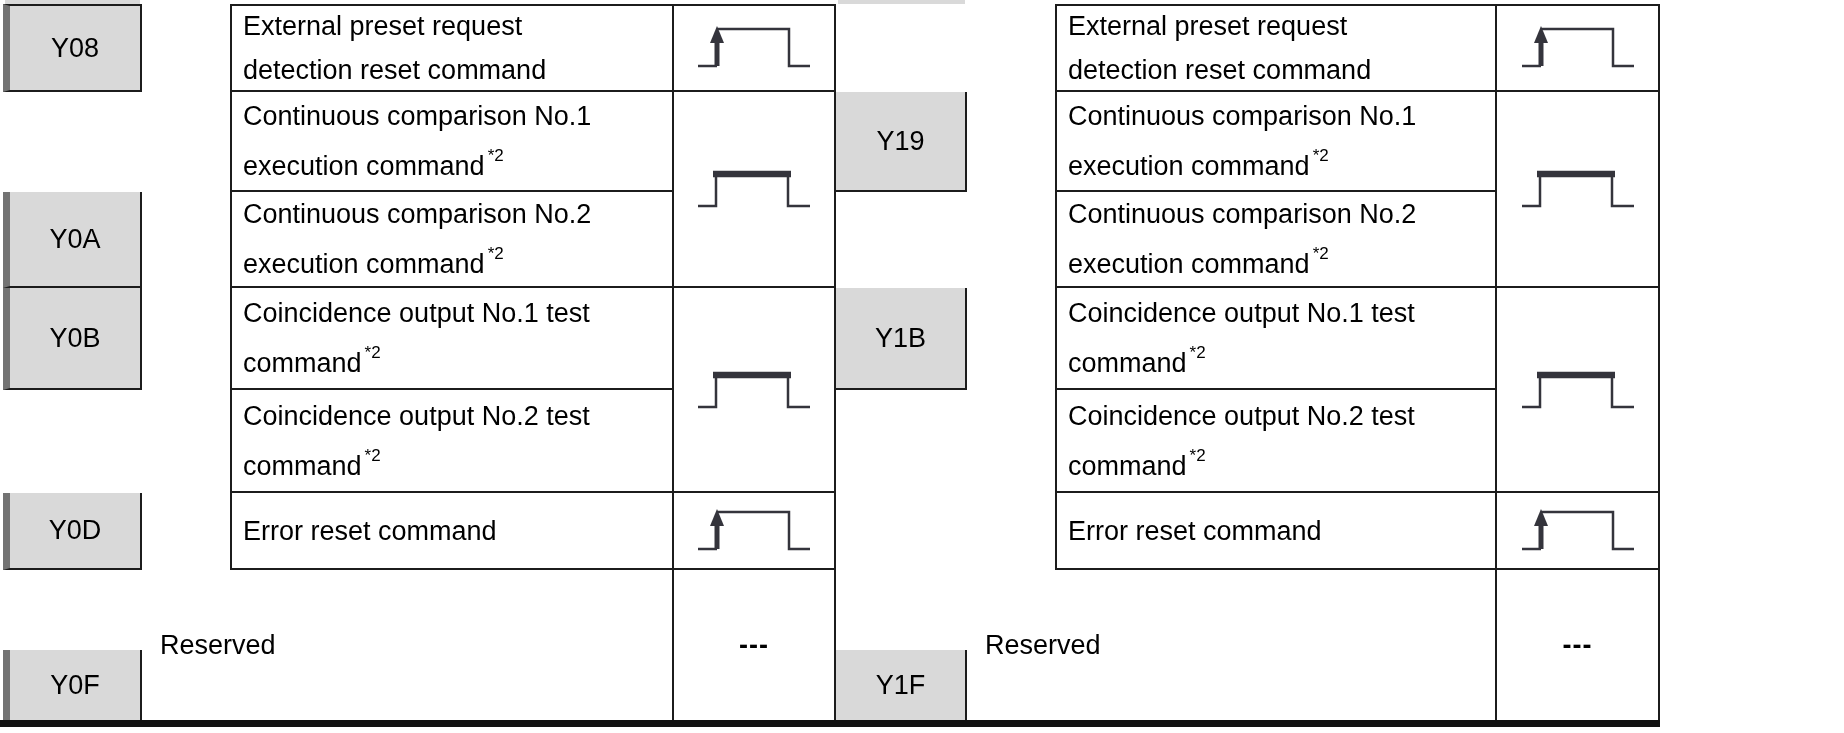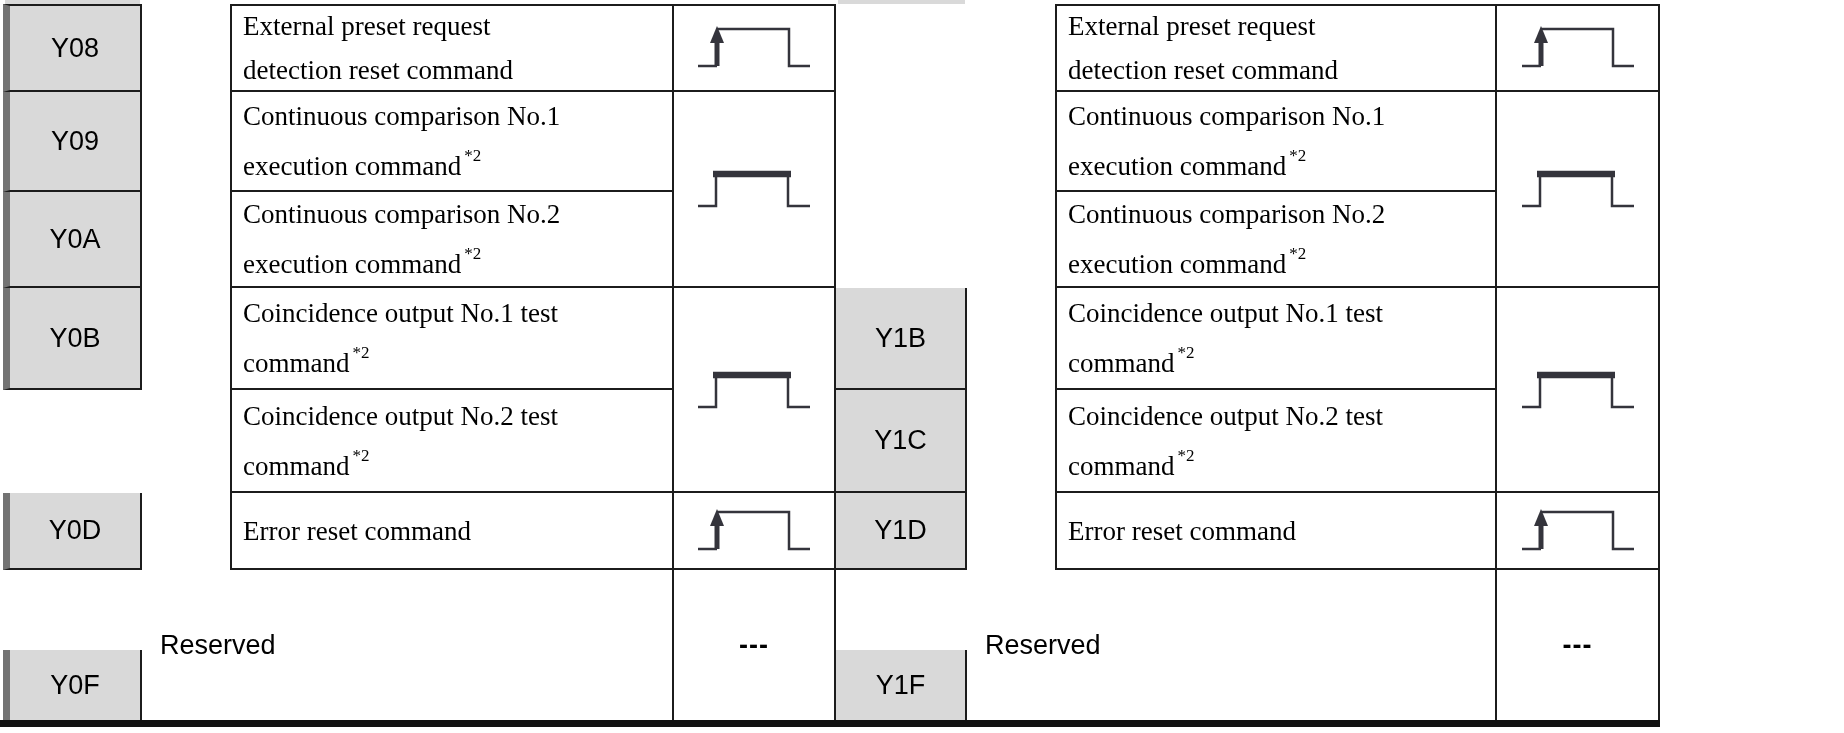--- a/index.html
+++ b/index.html
@@ -20,21 +20,21 @@
   .bt { border-top:2px solid #1c1c1c; }
   .bb { border-bottom:2px solid #1c1c1c; }
   .sig {
     background:#d9d9d9; display:flex; align-items:center; justify-content:center;
     font-size:27px;
   }
   .desc {
     display:flex; flex-direction:column; justify-content:center;
     padding-left:11px; font-size:27px; background:#fff;
   }
-  .desc .line { line-height:44px; white-space:nowrap;font-family:Liberation Serif, serif; }
+  .desc .line { line-height:44px; white-space:nowrap; }
   .desc sup.note { font-size:17px; position:relative; top:-4px; margin-left:3px; vertical-align:super; }
   .timing { display:flex; align-items:center; justify-content:center; background:#fff; }
   .reserved { display:flex; align-items:center; padding-left:18px; font-size:27px; background:#fff; }
   .dash {
     display:flex; align-items:center; justify-content:center;
     font-size:27px; font-weight:bold; letter-spacing:1px; background:#fff;
   }
   .sliver { position:absolute; top:0; height:4px; background:#d9d9d9; }
   .bottom-bar { position:absolute; left:0; top:720px; width:1660px; height:7px; background:#111111; }
   svg { display:block; }
@@ -45,23 +45,20 @@
 <div class="canvas">
 
   <div class="sliver" style="left:5px; width:135px;"></div>
   <div class="sliver" style="left:838px; width:127px;"></div>
 
   <div class="grid">
 
     <div class="cell sig bl bt bb br" style="grid-area:1/1">
         <span>Y08</span>
       </div>
-    <div class="cell sig bl bb br" style="grid-area:2/1">
-        <span>Y09</span>
-      </div>
     <div class="cell sig bl bb br" style="grid-area:3/1">
         <span>Y0A</span>
       </div>
     <div class="cell sig bl bb br" style="grid-area:4/1">
         <span>Y0B</span>
       </div>
     <div class="cell sig bl bb br" style="grid-area:6/1">
         <span>Y0D</span>
       </div>
     <div class="cell sig bl br" style="grid-area:8/1">
@@ -123,28 +120,25 @@
       </svg>
     </div>
 
     <div class="cell reserved br" style="grid-area:7/2/9/4">
       <span>Reserved</span>
     </div>
     <div class="cell dash br" style="grid-area:7/4/9/5">
       <span>---</span>
     </div>
 
+    <div class="cell sig bb br" style="grid-area:2/5">
+        <span>Y19</span>
+      </div>
     <div class="cell sig bb br" style="grid-area:4/5">
         <span>Y1B</span>
-      </div>
-    <div class="cell sig bb br" style="grid-area:5/5">
-        <span>Y1C</span>
-      </div>
-    <div class="cell sig bb br" style="grid-area:6/5">
-        <span>Y1D</span>
       </div>
     <div class="cell sig br" style="grid-area:8/5">
         <span>Y1F</span>
       </div>
 
     <div class="cell br" style="grid-area:1/6/7/7"></div>
 
     <div class="cell desc bt bb br" style="grid-area:1/7">
       <div class="line">External preset request</div>
       <div class="line"><span>detection reset command</span></div>

